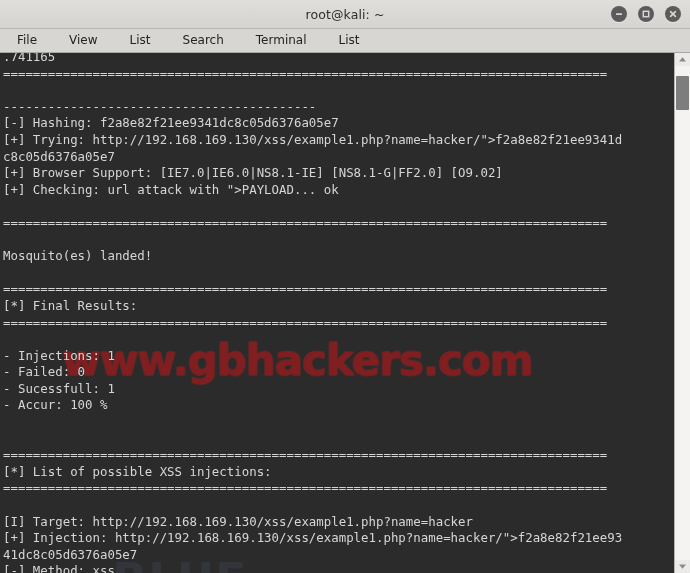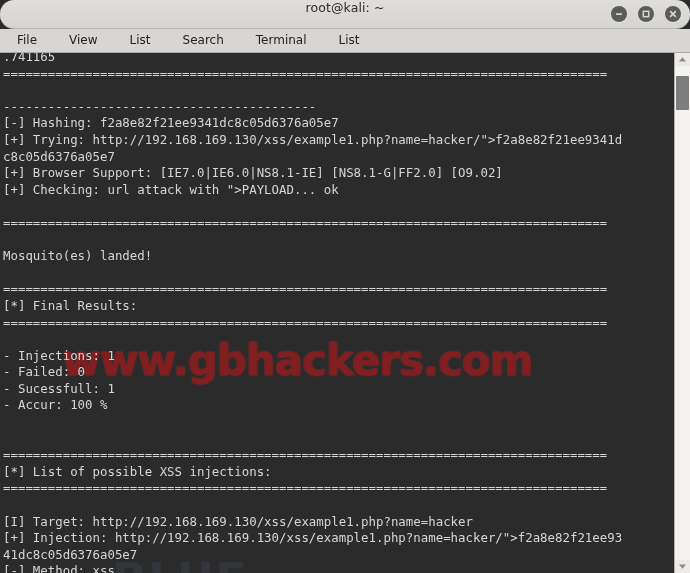--- a/index.html
+++ b/index.html
@@ -25,23 +25,22 @@
   }
 
   
   .titlebar {
     position: relative;
     height: 28px;
     flex: 0 0 28px;
     background: linear-gradient(to bottom, #e0dedb 0%, #d6d4d1 100%);
     border-bottom: 1px solid #b8b6b3;
     display: flex;
-    align-items: flex-start;
+    align-items: center;
     justify-content: center;
-    border-radius: 14px;
   }
   .title-text {
     font-family: "DejaVu Sans", sans-serif;
     font-size: 12.5px;
     color: #2e2e2e;
     letter-spacing: 0.1px;
     user-select: none;
   }
   .win-buttons {
     position: absolute;

